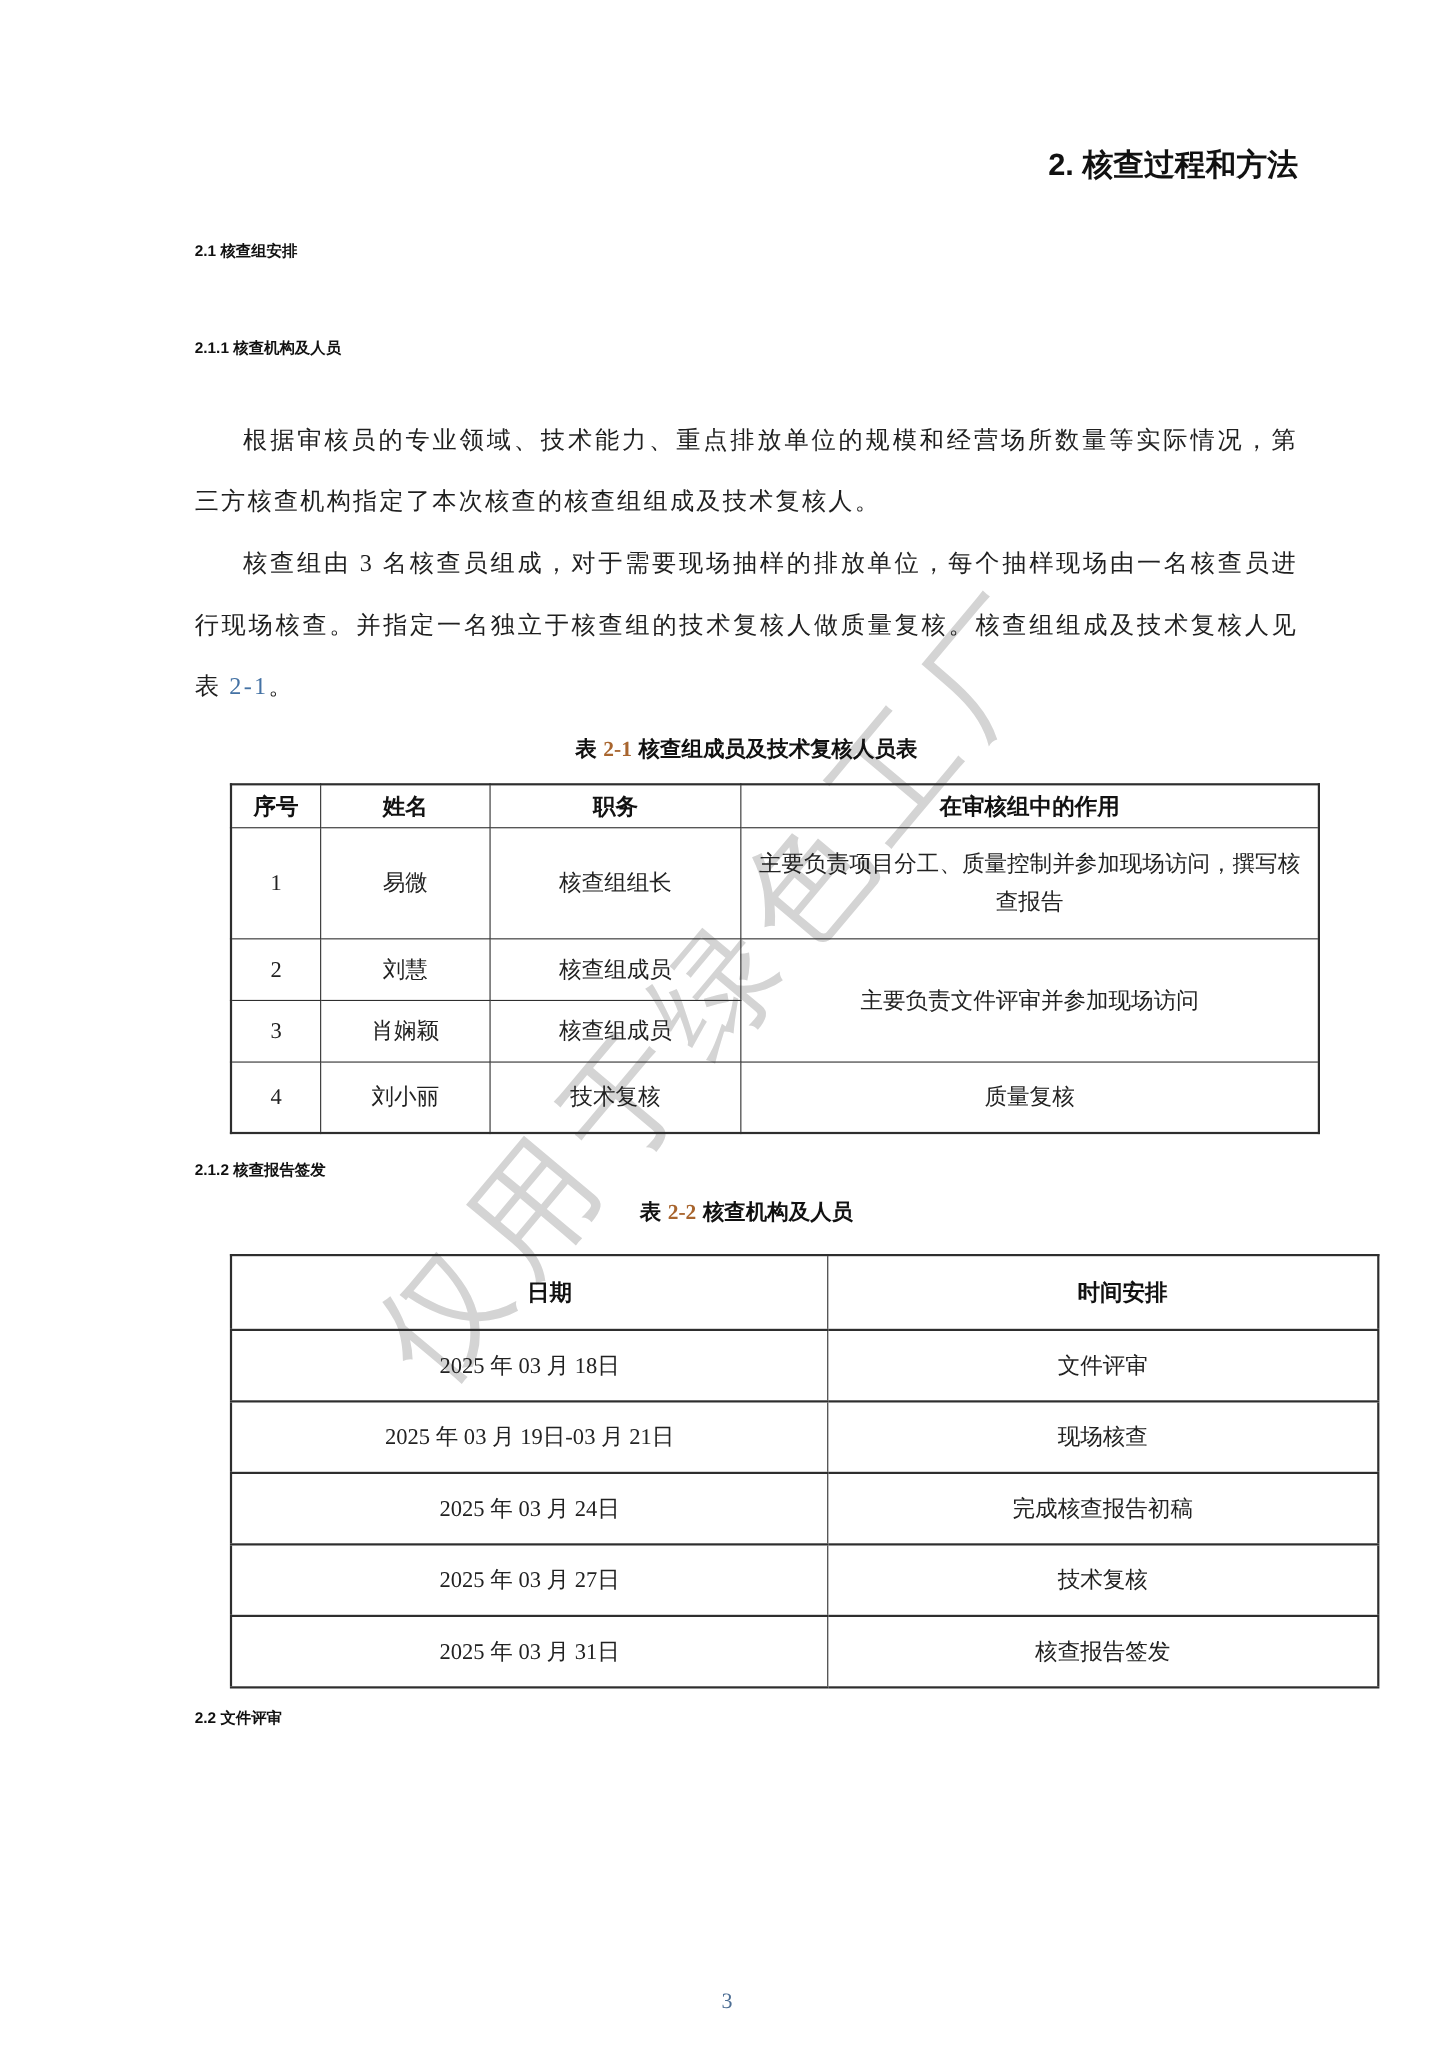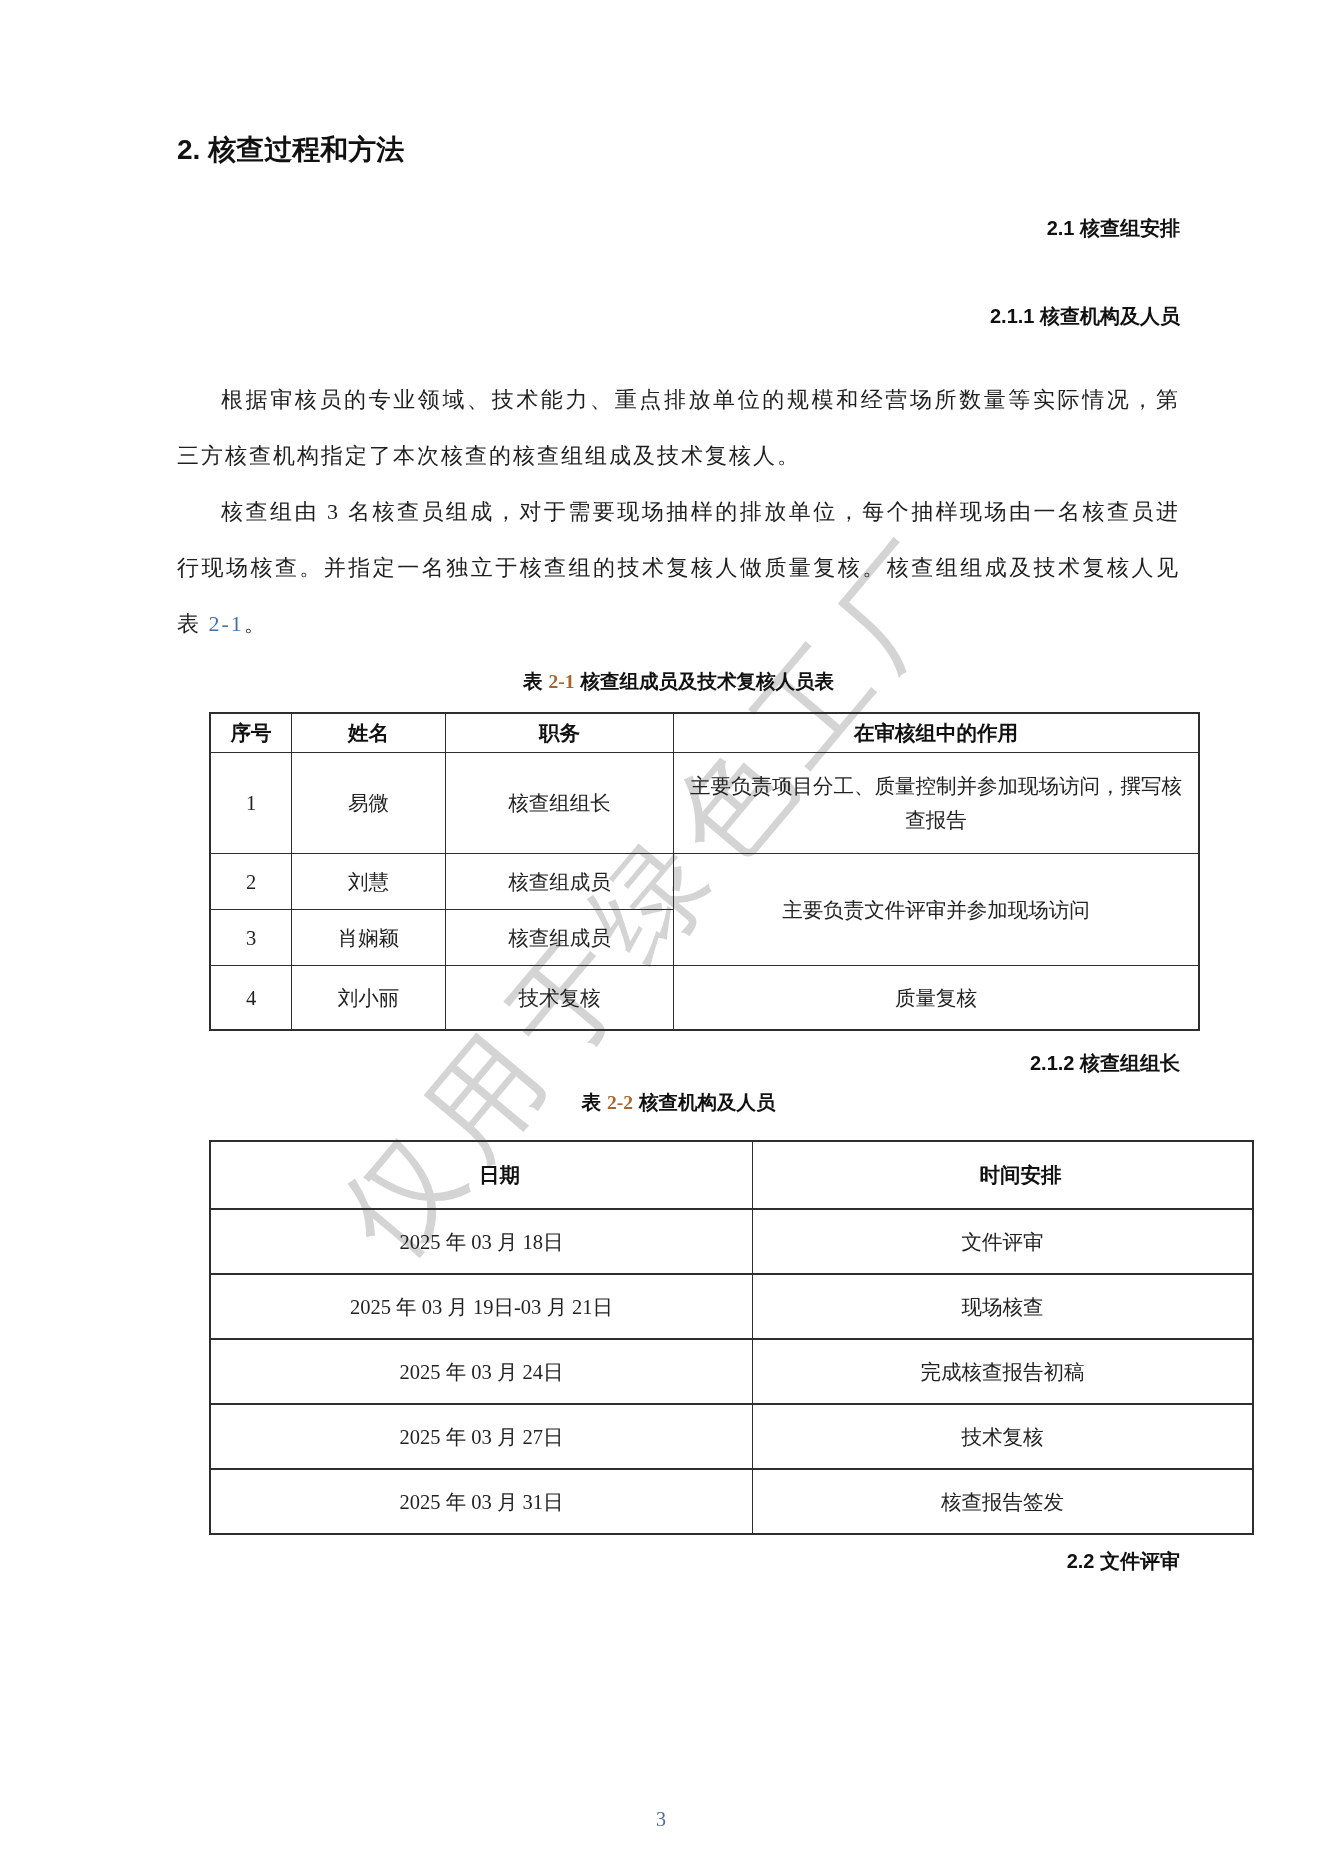--- a/index.html
+++ b/index.html
@@ -19,27 +19,27 @@
     font-family:"Liberation Sans","DejaVu Sans",sans-serif;
     font-size:112px;
     letter-spacing:16px;
     white-space:nowrap;
     color:#d4d4d4;
     z-index:1;
     user-select:none;
   }
   .content{position:relative;z-index:2;padding:130px 142px 0 177px;}
   .doc-title{
-    margin:0;text-align:left;
+    margin:0;text-align:right;
     font-family:"Liberation Sans","DejaVu Sans",sans-serif;
     font-size:28px;font-weight:bold;line-height:40px;color:#111;
   }
   .h-sec{
     font-family:"Liberation Sans","DejaVu Sans",sans-serif;
-    font-size:20px;font-weight:bold;line-height:32px;color:#111;margin:0;text-align:right;
+    font-size:14px;font-weight:bold;line-height:32px;color:#111;margin:0;
   }
   .h-21{margin-top:42px;}
   .h-211{margin-top:56px;}
   .h-212{margin-top:16px;}
   .h-22{margin-top:10px;}
   .para{
     margin:0;text-align:justify;
     font-size:22px;line-height:56px;letter-spacing:2px;
     text-indent:2em;color:#1f1f1f;
   }
@@ -144,21 +144,21 @@
         </tr>
         <tr class="r4">
           <td>4</td>
           <td>刘小丽</td>
           <td>技术复核</td>
           <td>质量复核</td>
         </tr>
       </tbody>
     </table>
 
-    <h2 class="h-sec h-212">2.1.2 核查组组长</h2>
+    <h2 class="h-sec h-212">2.1.2 核查报告签发</h2>
 
 
     <div class="caption caption-2"><span>表</span><span class="cap-sp"></span><span class="cap-ref">2-2</span><span class="cap-sp"></span><span>核查机构及人员</span></div>
 
     <table class="t2">
       <thead>
         <tr>
           <th class="c-date">日期</th>
           <th class="c-task">时间安排</th>
         </tr>

